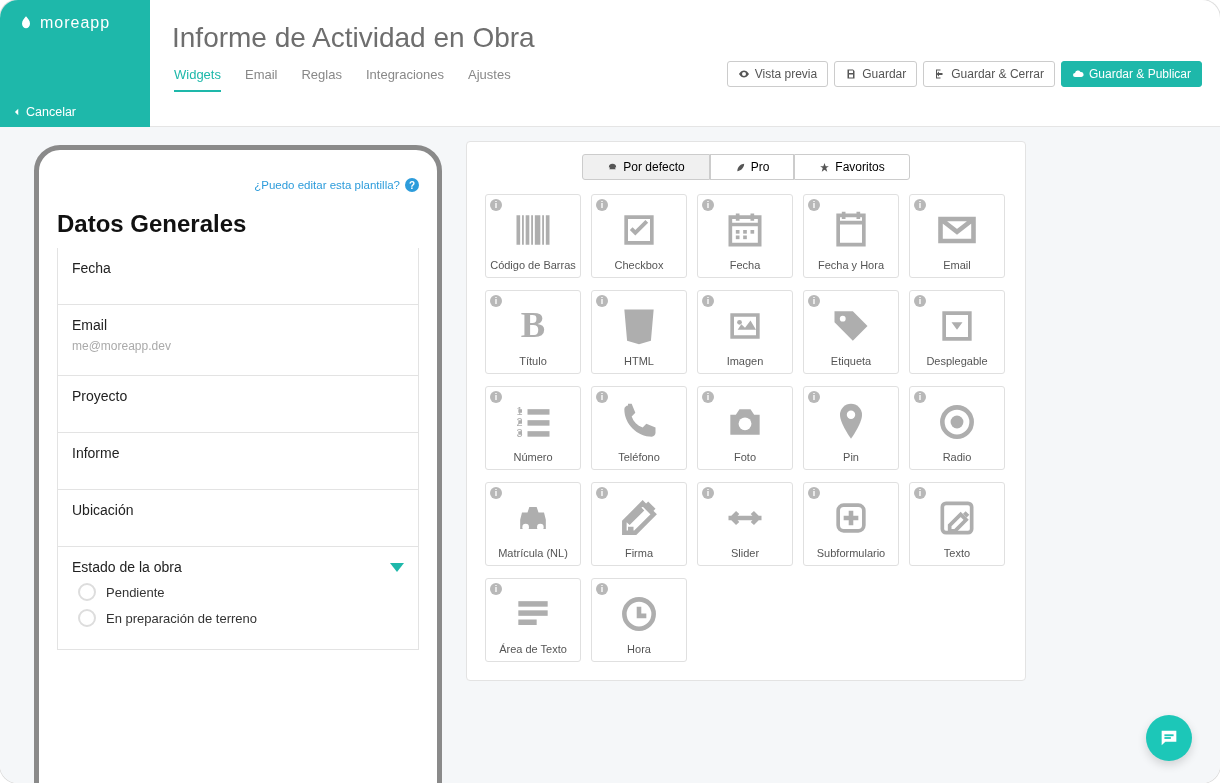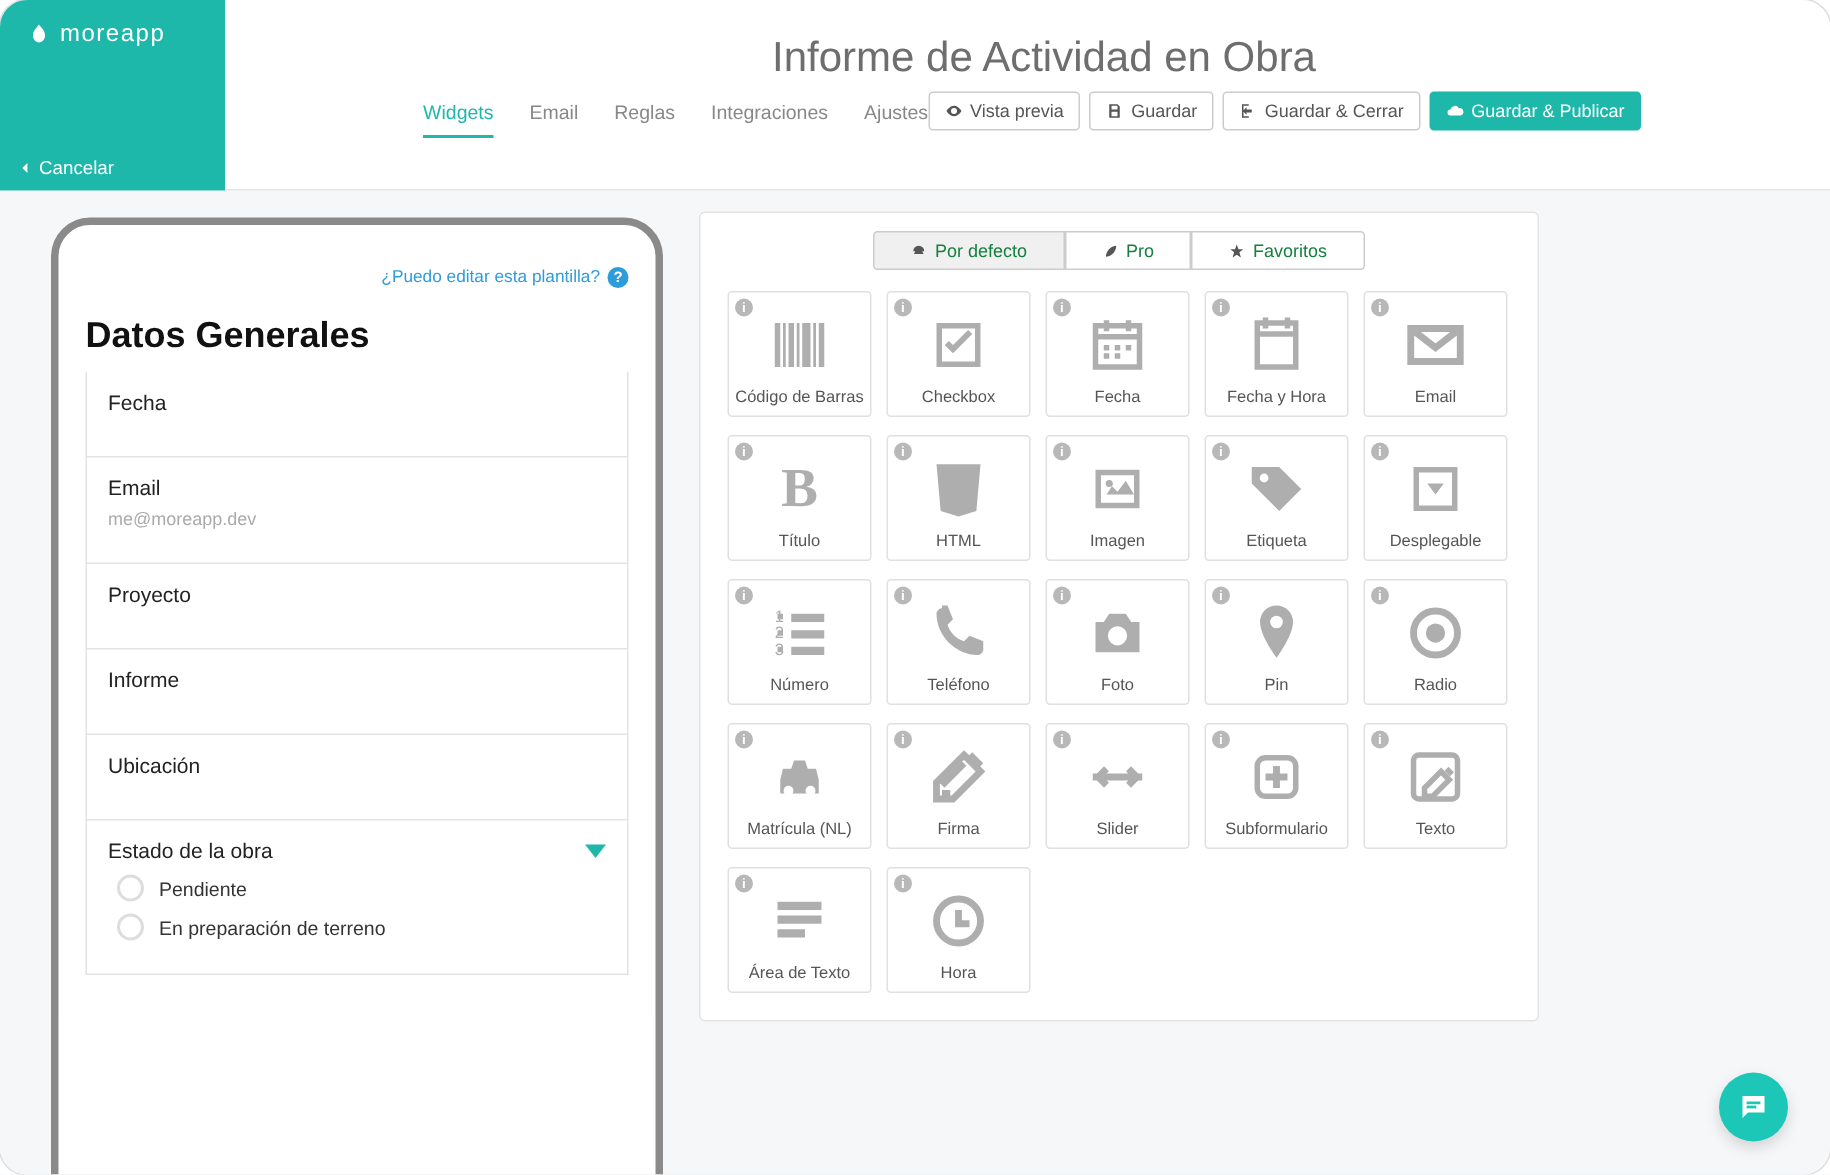--- a/index.html
+++ b/index.html
@@ -4,21 +4,21 @@
 <style>
 * { box-sizing: border-box; margin: 0; padding: 0; }
 body { font-family: -apple-system, "Helvetica Neue", Arial, sans-serif; background: #fff; color: #333; font-size: 13px; }
 .app-frame { width: 1220px; height: 783px; position: relative; background:#fff; border-radius: 18px; overflow: hidden; box-shadow: 0 0 0 1px #ddd; }
 .topbar { display: flex; height: 127px; }
 .logo-block { width: 150px; background: #1eb8aa; color: #fff; display: flex; flex-direction: column; }
 .logo { padding: 14px 18px 0; display:flex; align-items:center; gap:6px; font-size:16px; font-weight:300; letter-spacing:1px;}
 .logo-leaf { width:16px; height:16px; fill:#fff; }
 .cancel-row { flex:1; display:flex; align-items:flex-end; padding: 0 0 8px 12px; }
 .cancel-btn { color:#fff; font-size:12.5px; cursor:pointer; display:flex; align-items:center; gap:4px;}
-.title-area { flex:1; padding: 16px 0 0 22px; border-bottom:1px solid #e5e5e5; display:flex; flex-direction:column;align-items:center; }
+.title-area { flex:1; padding: 16px 0 0 22px; border-bottom:1px solid #e5e5e5; display:flex; flex-direction:column; }
 .page-title { font-size: 28px; font-weight: 300; color: #6e6e6e; margin-top:6px;}
 .subnav { display:flex; justify-content:space-between; align-items:flex-end; height:38px; padding-right:18px; }
 .tabs { display:flex; gap:24px; padding-left:2px;}
 .tab { color:#888; font-size:13px; padding-bottom:8px; cursor:pointer; border-bottom:2px solid transparent;}
 .tab.active { color:#1eb8aa; border-bottom-color:#1eb8aa;}
 .actions { display:flex; gap:6px; padding-bottom:5px;}
 .btn { border:1px solid #ccc; background:#fff; color:#555; border-radius:3px; padding:5px 10px; font-size:12px; cursor:pointer; display:flex; align-items:center; gap:5px;}
 .btn.primary { background:#1eb8aa; border-color:#1eb8aa; color:#fff;}
 .btn svg { width:12px; height:12px; fill:currentColor; }
 .content { display:flex; height:calc(100% - 99px); background:#f5f7f9;}
@@ -31,21 +31,21 @@
 .field:first-of-type { border-top:1px solid #e3e3e3; }
 .flabel { font-size:14px; color:#222; font-weight:500; margin-bottom:6px;}
 .placeholder { color:#aaa; font-size:12px;}
 .dropdown-row { display:flex; justify-content:space-between; align-items:center;}
 .caret-down { width:0;height:0;border-left:7px solid transparent;border-right:7px solid transparent;border-top:9px solid #1eb8aa;}
 .radio-opt { display:flex; align-items:center; gap:10px; padding:8px 0 0 6px;}
 .radio-circ { width:18px; height:18px; border:2px solid #ddd; border-radius:50%;}
 .widgets-col { flex:1; padding:14px 18px 0 6px; }
 .widget-panel { background:#fff; border:1px solid #e3e3e3; border-radius:4px; padding:12px 18px 18px; width:560px;}
 .widget-tabs { display:flex; justify-content:center; gap:0; margin-bottom:14px;}
-.wtab { border:1px solid #ccc; padding:5px 24px; font-size:12px; color:#15803d; cursor:pointer; display:flex; align-items:center; gap:5px;}
+.wtab { border:1px solid #ccc; padding:5px 24px; font-size:12px; color:#000000; cursor:pointer; display:flex; align-items:center; gap:5px;}
 .wtab:first-child{border-radius:3px 0 0 3px;}
 .wtab:last-child{border-radius:0 3px 3px 0;}
 .wtab.active{background:#f0f0f0;}
 .wtab svg{width:11px;height:11px;fill:#555;}
 .widget-grid { display:grid; grid-template-columns: repeat(5, 96px); gap:12px 10px; }
 .widget { border:1px solid #e0e0e0; border-radius:3px; height:84px; display:flex; flex-direction:column; align-items:center; justify-content:flex-end; padding:6px 4px; cursor:grab; position:relative; background:#fff;}
 .widget .info { position:absolute; top:4px; left:4px; width:12px; height:12px; border-radius:50%; background:#b8b8b8; color:#fff; font-size:9px; display:flex; align-items:center; justify-content:center; font-weight:bold;}
 .widget .wicon { flex:1; display:flex; align-items:center; justify-content:center;}
 .widget .wicon svg { width:44px; height:44px; fill:#aeaeae;}
 .widget .wlabel { font-size:11px; color:#555; text-align:center; line-height:1.1;}

